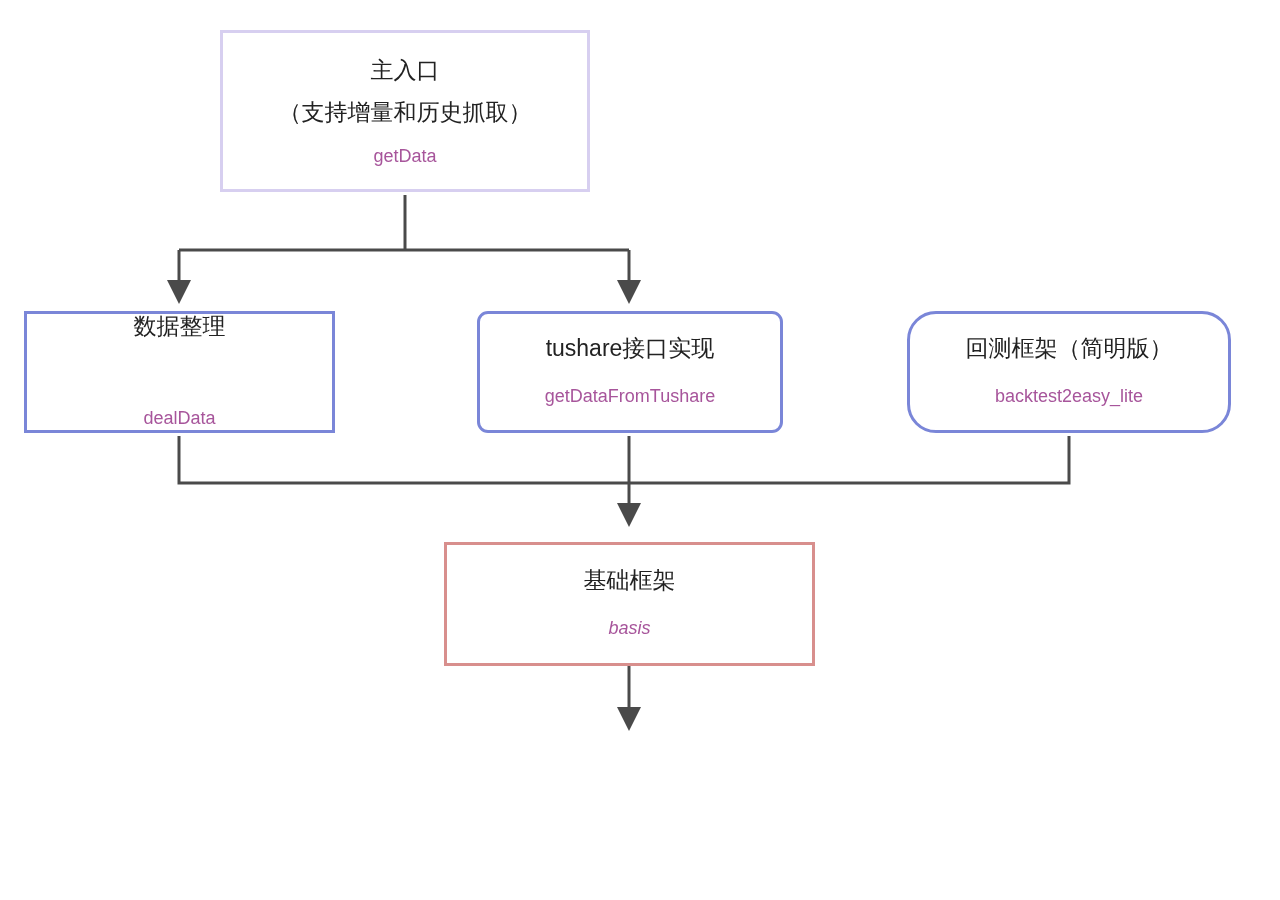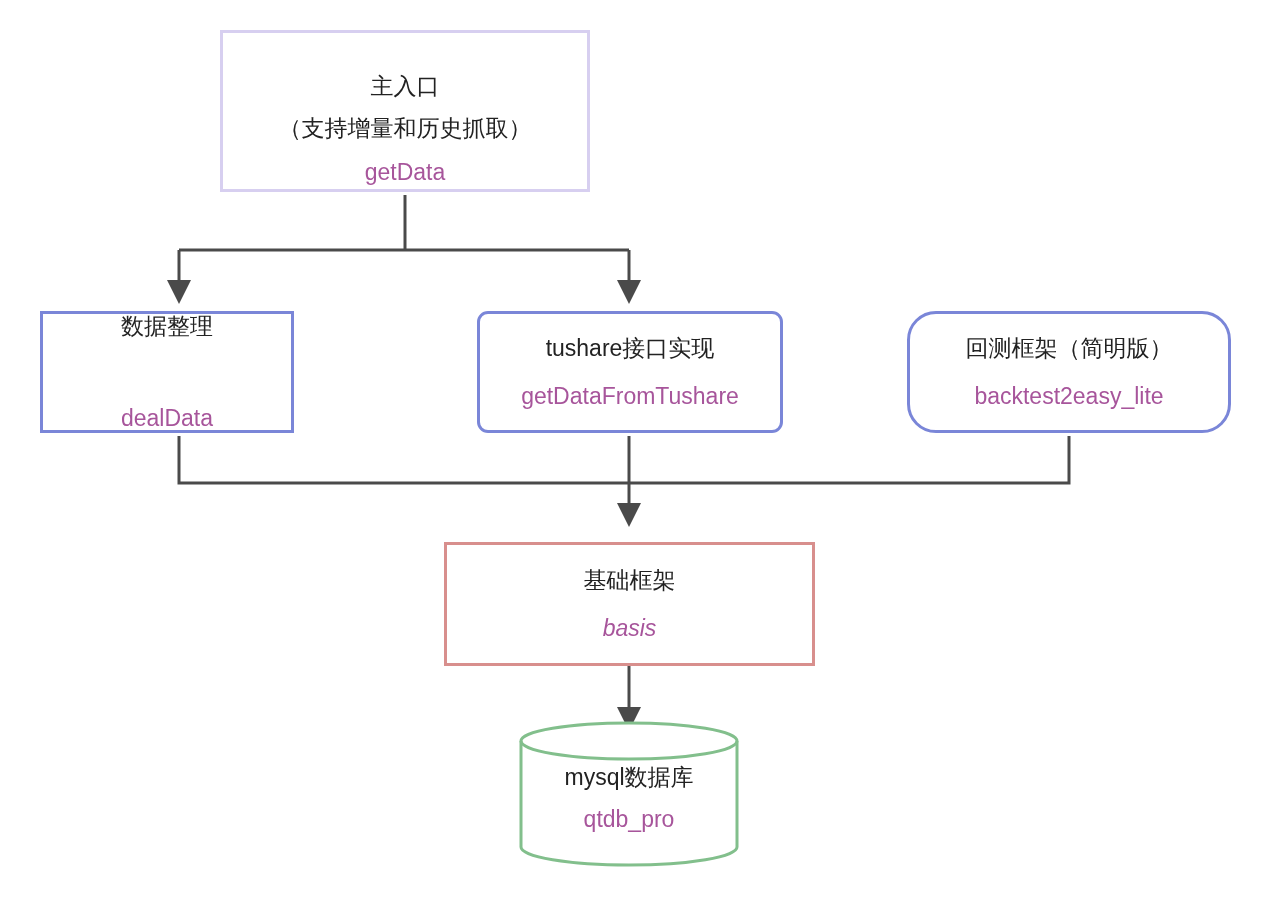--- a/index.html
+++ b/index.html
@@ -38,41 +38,40 @@
     text-align: center;
   }
   .node .title {
     color: #222222;
     font-size: 23px;
     line-height: 34px;
     white-space: nowrap;
   }
   .node .code {
     color: #a7559b;
-    font-size: 23px;
+    font-size: 18px;
     line-height: 34px;
     white-space: nowrap;
   }
   .node.entry {
     border: 3px solid #d7cff0;
     left: 220px;
     top: 30px;
     width: 370px;
     height: 162px;
-    justify-content: flex-end;
   }
   .node.entry .title { line-height: 42px; }
   .node.entry .code { margin-top: 6px; }
   .node.proc {
     border: 3px solid #7a86d8;
     top: 311px;
     height: 122px;
   }
   .node.proc .code { margin-top: 14px; }
-  .node.proc.n-deal  { left: 40px;  width: 254px; gap: 44px; }
+  .node.proc.n-deal  { left: 24px;  width: 311px; gap: 44px; }
   .node.proc.n-tus   { left: 477px; width: 306px; border-radius: 11px; }
   .node.proc.n-back  { left: 907px; width: 324px; border-radius: 29px; }
   .node.basis {
     border: 3px solid #d88f8d;
     left: 444px;
     top: 542px;
     width: 371px;
     height: 124px;
   }
   .node.basis .code { margin-top: 14px; font-style: italic; }
@@ -177,28 +176,14 @@
   <div class="node proc n-back">
     <div class="title">回测框架（简明版）</div>
     <div class="code">backtest2easy_lite</div>
   </div>
 
   <div class="node basis">
     <div class="title">基础框架</div>
     <div class="code">basis</div>
   </div>
 
-  <div class="db">
-    <svg class="db-shape" viewBox="0 0 222 146">
-      <path d="M 3 20
-               a 108 18 0 0 1 216 0
-               L 219 126
-               a 108 18 0 0 1 -216 0
-               Z" fill="#ffffff" stroke="#82bf8c" stroke-width="3"></path>
-      <path d="M 3 20 a 108 18 0 0 0 216 0" fill="none" stroke="#82bf8c" stroke-width="3"></path>
-    </svg>
-    <div class="db-labels">
-      <div class="title">mysql数据库</div>
-      <div class="code">qtdb_pro</div>
-    </div>
-  </div>
 
 </div>
 
 </body></html>

